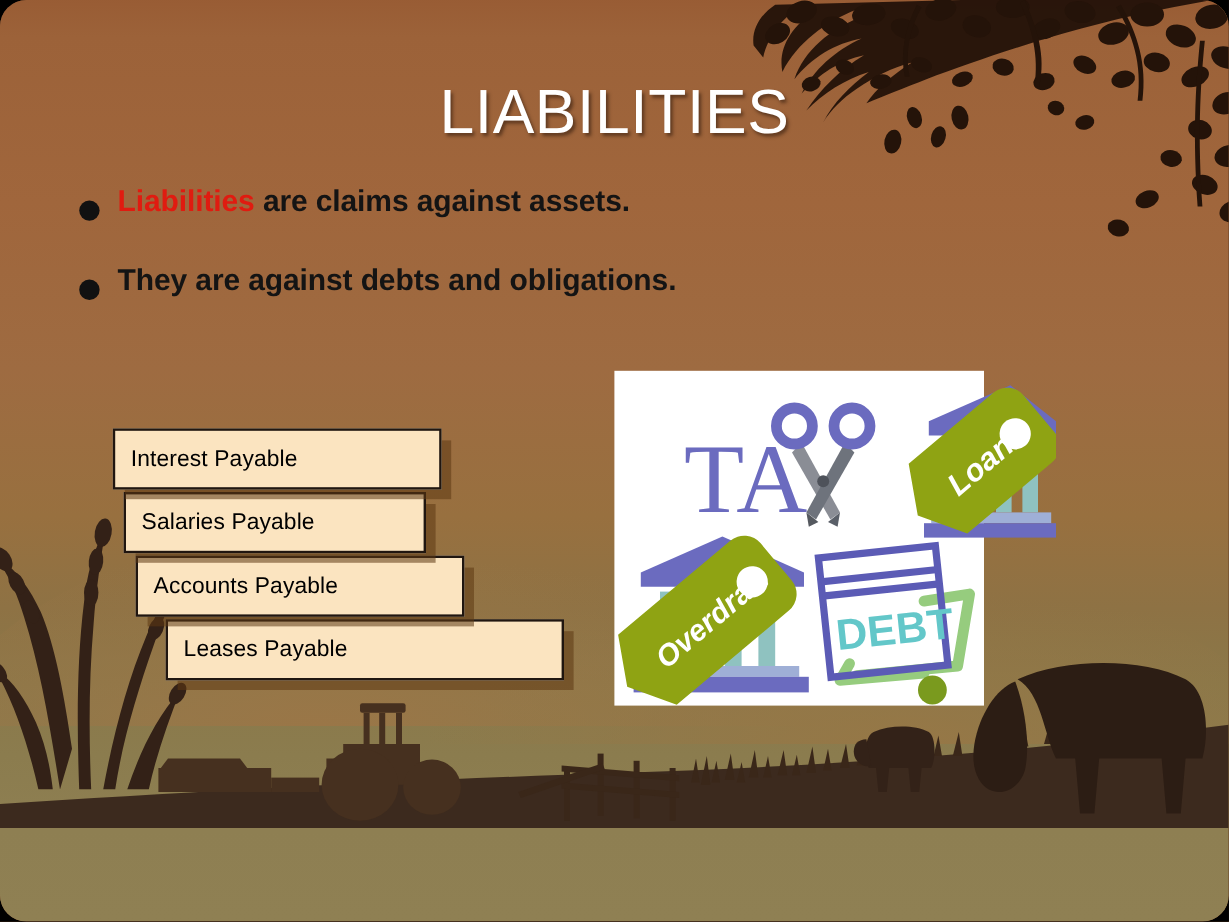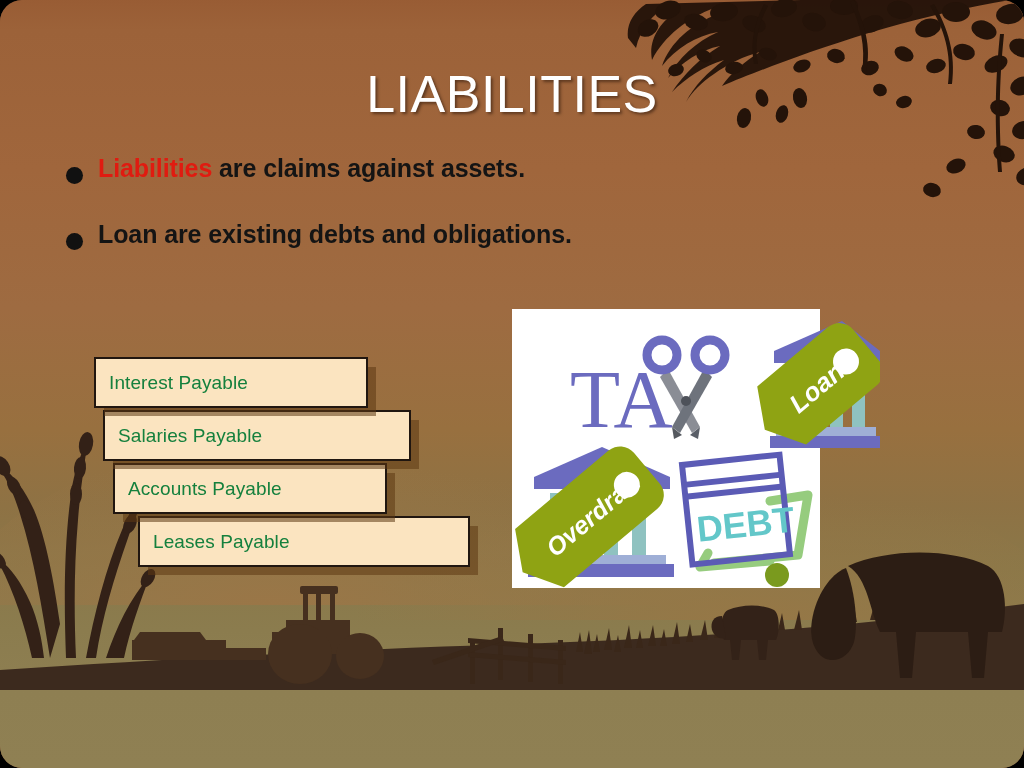--- a/index.html
+++ b/index.html
@@ -133,26 +133,26 @@
     height: 51px;
     background: #FBE4C0;
     border: 2px solid #201610;
     box-sizing: border-box;
     display: flex;
     align-items: center;
     box-shadow: 9px 9px 0 -1px rgba(92,56,18,0.55);
   }
   .pbox span {
     font-size: 19px;
-    color: #15803d;
+    color: #000000;
     padding-left: 13px;
     letter-spacing: 0.1px;
   }
   .pbox.b1 { left: 0px;  top: 0px;   width: 274px; z-index: 4; }
-  .pbox.b2 { left: 9px;  top: 53px;  width: 308px; z-index: 3; }
+  .pbox.b2 { left: 9px;  top: 53px;  width: 252px; z-index: 3; }
   .pbox.b3 { left: 19px; top: 106px; width: 274px; z-index: 2; }
   .pbox.b4 { left: 44px; top: 159px; width: 332px; z-index: 1; }
 
   
   .illus {
     position: absolute;
     left: 512px; top: 309px;
     width: 308px; height: 279px;
     background: #FFFFFF;
   }
@@ -315,21 +315,21 @@
     <div class="bullet-row">
       <div class="bullet-dot"></div>
       <div class="bullet-text">
         <span class="kw">Liabilities</span><span> are claims against assets.</span>
       </div>
     </div>
 
     <div class="bullet-row">
       <div class="bullet-dot"></div>
       <div class="bullet-text">
-        <span>Loan are existing debts and obligations.</span>
+        <span>They are against debts and obligations.</span>
       </div>
     </div>
 
   </div>
 
   <div class="cascade">
     <div class="pbox b1">
       <span>Interest Payable</span>
     </div>
     <div class="pbox b2">

